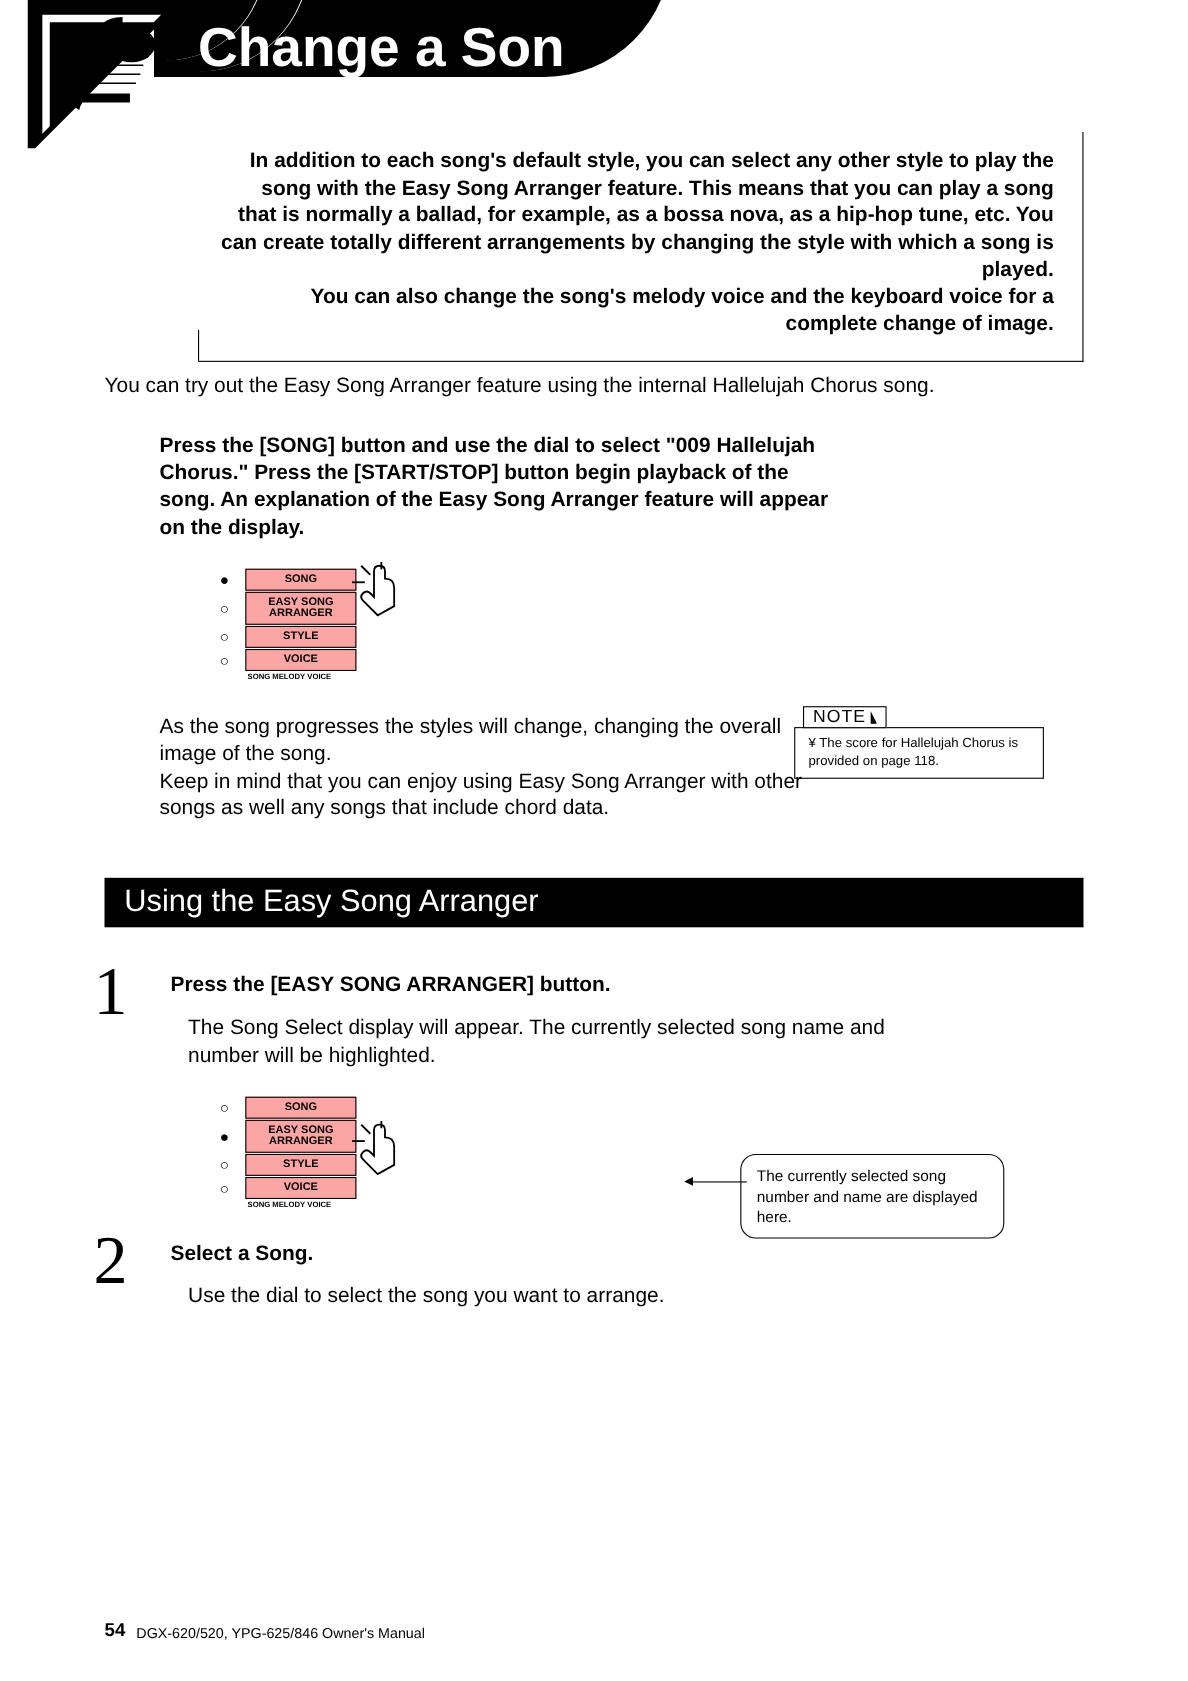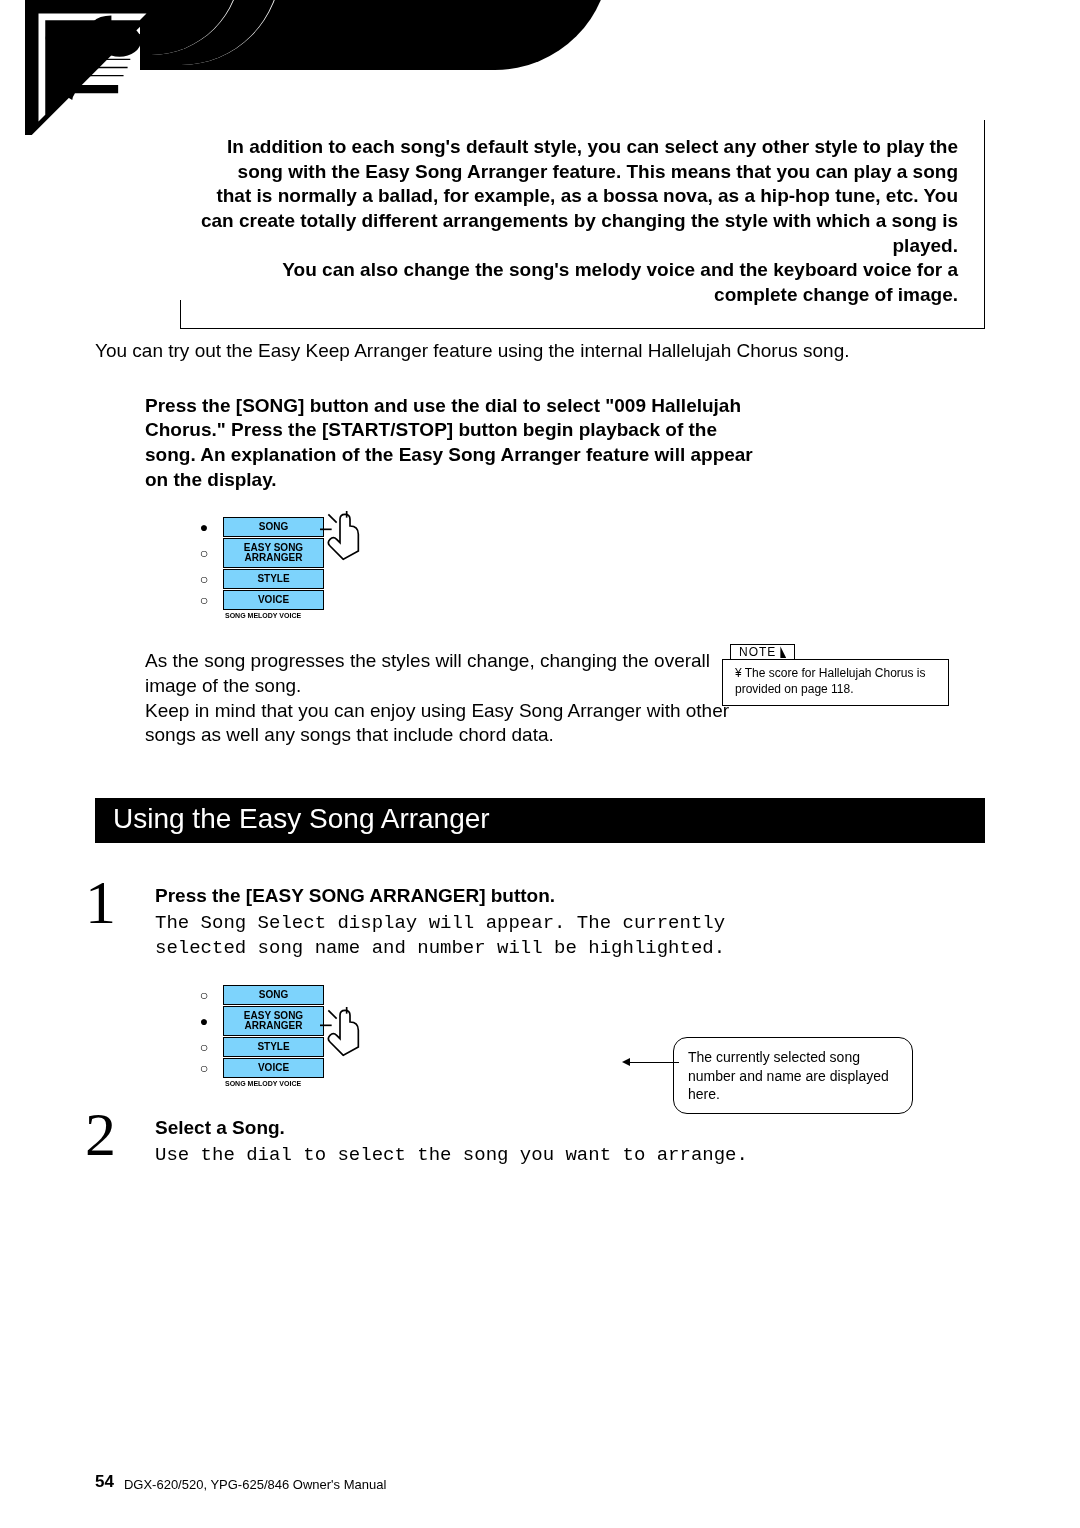--- a/index.html
+++ b/index.html
@@ -148,21 +148,21 @@
   }
   .led.filled::before { content: "●"; }
   .led.open::before { content: "○"; }
   .panel-btn {
     flex: 0 0 95px;
     border: 1px solid #000;
     font-size: 10px;
     font-weight: bold;
     text-align: center;
     padding: 4px 2px;
-    background: #7dd3fc;
+    background: #fca5a5;
     line-height: 1;
   }
   .panel-subtext {
     font-size: 7px;
     font-weight: bold;
     margin-left: 30px;
     margin-top: 2px;
   }
   .hand {
     position: absolute;
@@ -173,21 +173,21 @@
 
   
   .note-block {
     position: absolute;
     right: 36px;
   }
   .note-tab {
     display: inline-block;
     border: 1px solid #000;
     padding: 0 8px;
-    font-size: 12px;
+    font-size: 16px;
     letter-spacing: 1px;
     background: #fff;
     position: relative;
     top: 1px;
     z-index: 1;
     margin-left: 8px;
   }
   .note-tab::after {
     content: "";
     display: inline-block;
@@ -218,25 +218,24 @@
     font-family: Georgia, "Times New Roman", serif;
     font-size: 62px;
     font-weight: normal;
   }
   .step h3 {
     margin: 0 0 4px 0;
     font-size: 19px;
     font-weight: bold;
   }
   .step p {
-    margin: 0;
+    margin: 16px;
     font-size: 19px;
     line-height: 1.3;
     max-width: 650px;
-    font-family: Liberation Mono, monospace;
   }
 
   
   .callout {
     position: absolute;
     border: 1px solid #000;
     border-radius: 14px;
     padding: 10px 14px;
     font-size: 14px;
     line-height: 1.3;
@@ -272,20 +271,21 @@
 </style>
 </head>
 <body>
 <div class="page">
 
   <div class="header">
     <div class="tab">
       <div class="tab-arc1"></div>
       <div class="tab-arc2"></div>
     </div>
+    <div class="page-title">Change a Son</div>
     <div class="escutcheon">
       <svg viewBox="0 0 100 100">
         <path d="M0,0 H100 V5 L5,100 H0 Z" fill="#000"></path>
         <path d="M10,10 H90 L85,15 H15 V85 L10,90 Z" fill="#fff"></path>
         <g stroke="#000" stroke-width="1" fill="none">
           <path d="M18,56 h55"></path>
           <path d="M18,50 h58"></path>
           <path d="M18,44 h60"></path>
           <path d="M18,38 h63"></path>
         </g>
@@ -297,21 +297,21 @@
       </svg>
     </div>
     <div class="quick-guide-text">Quick Guide</div>
   </div>
 
   <div class="intro-box">
     <span class="intro-left-bar"></span>
     <div class="intro-box-inner">In addition to each song's default style, you can select any other style to play the song with the Easy Song Arranger feature. This means that you can play a song that is normally a ballad, for example, as a bossa nova, as a hip-hop tune, etc. You can create totally different arrangements by changing the style with which a song is played.<br>You can also change the song's melody voice and the keyboard voice for a complete change of image.</div>
   </div>
 
-  <p class="body-text">You can try out the Easy Keep Arranger feature using the internal Hallelujah Chorus song.</p>
+  <p class="body-text">You can try out the Easy Song Arranger feature using the internal Hallelujah Chorus song.</p>
 
   <p class="step-bold">Press the [SONG] button and use the dial to select "009 Hallelujah Chorus." Press the [START/STOP] button begin playback of the song. An explanation of the Easy Song Arranger feature will appear on the display.</p>
 
   <div class="button-col">
     <div class="button-row">
       <span class="led filled"></span>
       <span class="panel-btn">SONG</span>
     </div>
     <div class="button-row">
       <span class="led open"></span>

